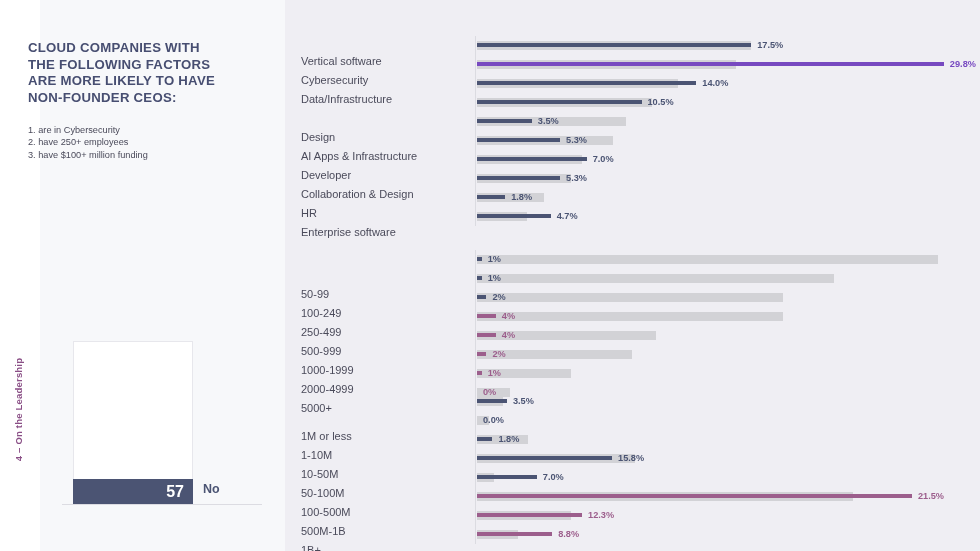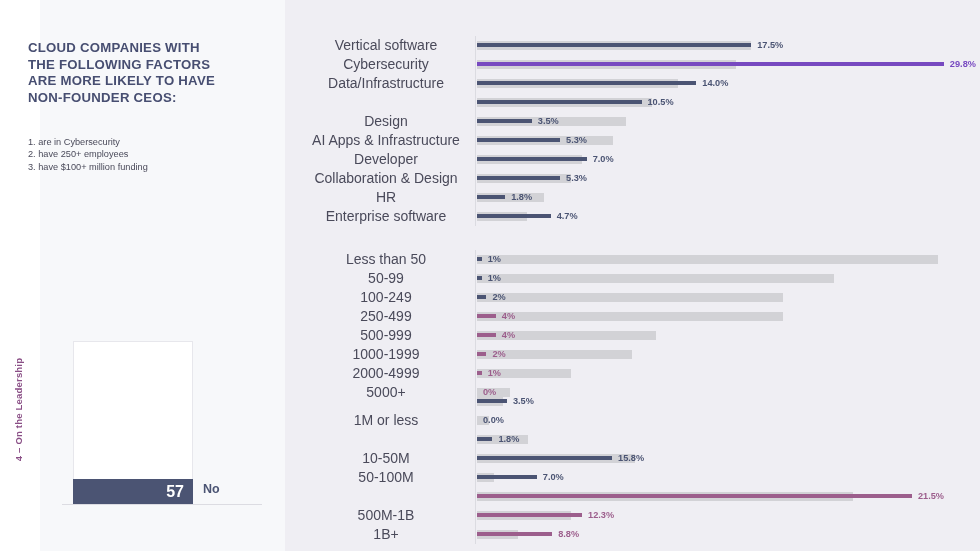--- a/index.html
+++ b/index.html
@@ -65,21 +65,21 @@
     width: 196px;
     font-size: 13.2px;
     font-weight: bold;
     line-height: 16.5px;
     letter-spacing: .25px;
     color: #474E71;
     text-transform: uppercase;
   }
   #factor-list {
     position: absolute;
-    left: 28px; top: 136px;
+    left: 28px; top: 124px;
     width: 200px;
     font-size: 9.2px;
     line-height: 12.3px;
     color: #4A4A5A;
   }
   #factor-list div { white-space: nowrap; }
 
   
   #kpi-card {
     position: absolute;
@@ -124,25 +124,25 @@
   .chart {
     position: absolute;
   }
   .chart-row {
     position: relative;
     height: 19px;
   }
   .row-label {
     position: absolute;
     right: 100%;
-    top: 0;
+    top: 16px;
     margin-right: 6px;
     width: 170px;
-    text-align: center;
-    font-size: 14px;
+    text-align: left;
+    font-size: 11px;
     line-height: 19px;
     color: #4A4A5A;
     white-space: nowrap;
     overflow: hidden;
   }
   .track {
     position: absolute;
     left: 0;
     top: 5px;
     height: 9px;
@@ -268,21 +268,20 @@
       <div class="chart-row">
         <div class="row-label">Enterprise software</div>
         <div class="track" style="width: 50.1333px;"></div>
         <div class="bar navy" style="width: 73.6333px;"></div>
         <div class="value navy" style="left: 79.6333px; text-align: right;">4.7%</div>
       </div>
     </div>
   <div class="chart" id="chart-headcount">
       <div class="axis-line" style="height: 152px;"></div>
       <div class="chart-row">
-        <div class="row-label">Less than 50</div>
         <div class="track" style="width: 460.6px;"></div>
         <div class="bar navy" style="width: 4.7px;"></div>
         <div class="value navy" style="left: 10.7px;">1%</div>
       </div>
       <div class="chart-row">
         <div class="row-label">50-99</div>
         <div class="track" style="width: 357.2px;"></div>
         <div class="bar navy" style="width: 4.7px;"></div>
         <div class="value navy" style="left: 10.7px;">1%</div>
       </div>
@@ -330,37 +329,39 @@
         <div class="bar navy" style="width: 29.9091px;"></div>
         <div class="value navy" style="left: 35.9091px;">3.5%</div>
       </div>
       <div class="chart-row">
         <div class="row-label">1M or less</div>
         <div class="track" style="width: 11.9636px;"></div>
         <div class="bar navy" style="width: 0px;"></div>
         <div class="value navy" style="left: 6px;">0.0%</div>
       </div>
       <div class="chart-row">
+        <div class="row-label">1-10M</div>
         <div class="track" style="width: 51.2727px;"></div>
         <div class="bar navy" style="width: 15.3818px;"></div>
         <div class="value navy" style="left: 21.3818px;">1.8%</div>
       </div>
       <div class="chart-row">
         <div class="row-label">10-50M</div>
         <div class="track" style="width: 158.091px;"></div>
         <div class="bar navy" style="width: 135.018px;"></div>
         <div class="value navy" style="left: 141.018px;">15.8%</div>
       </div>
       <div class="chart-row">
         <div class="row-label">50-100M</div>
         <div class="track" style="width: 17.0909px;"></div>
         <div class="bar navy" style="width: 59.8182px;"></div>
         <div class="value navy" style="left: 65.8182px;">7.0%</div>
       </div>
       <div class="chart-row">
+        <div class="row-label">100-500M</div>
         <div class="track" style="width: 376px;"></div>
         <div class="bar mauve" style="width: 434.964px;"></div>
         <div class="value mauve" style="left: 440.964px;">21.5%</div>
       </div>
       <div class="chart-row">
         <div class="row-label">500M-1B</div>
         <div class="track" style="width: 94px;"></div>
         <div class="bar mauve" style="width: 105.109px;"></div>
         <div class="value mauve" style="left: 111.109px;">12.3%</div>
       </div>

